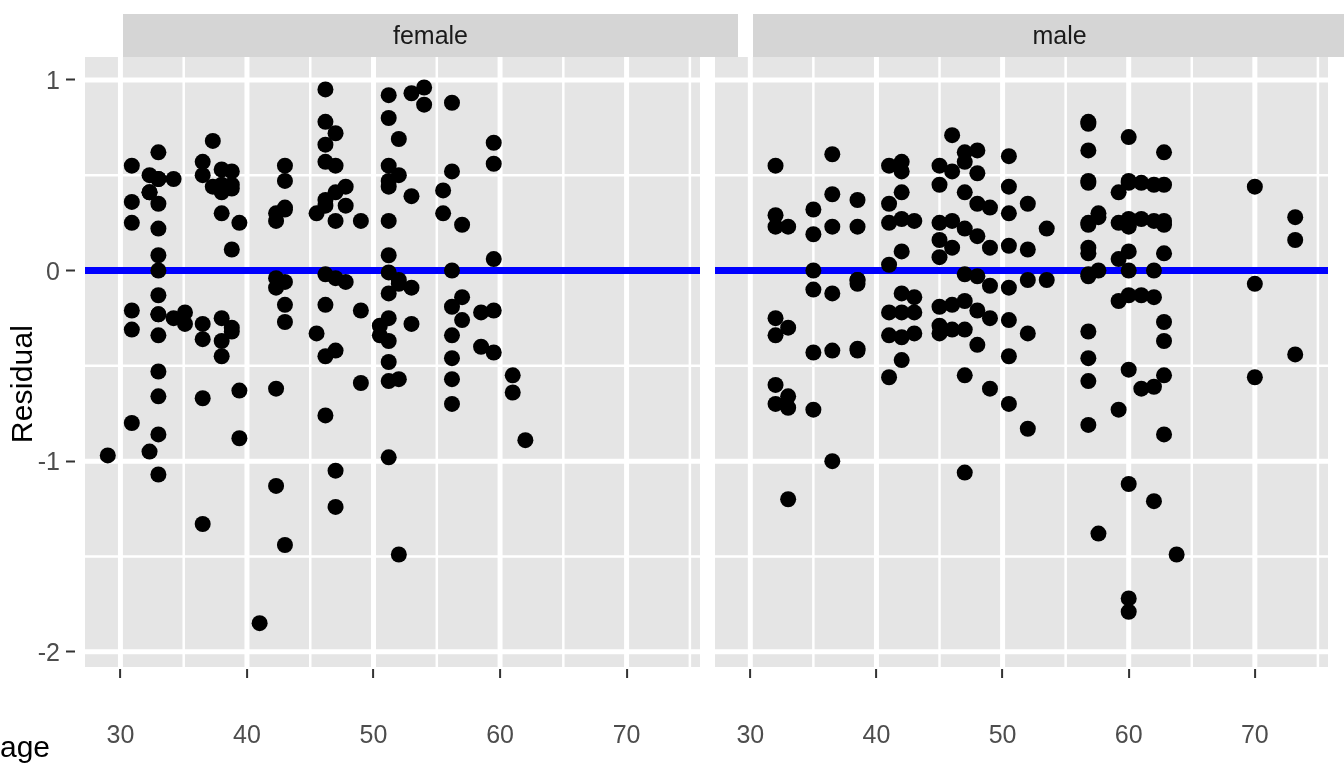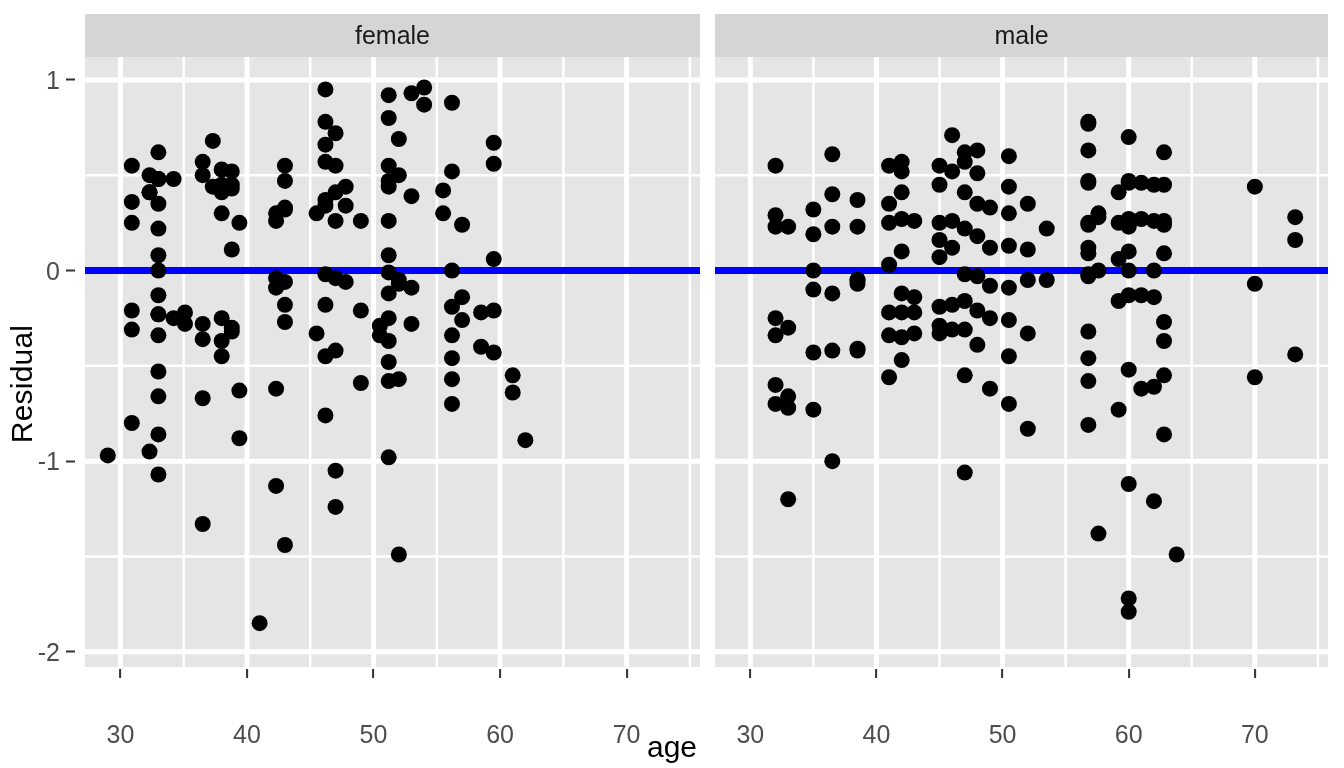--- a/index.html
+++ b/index.html
@@ -32,21 +32,21 @@
     justify-content: center;
     font-size: 30px;
     color: #000000;
     letter-spacing: 0.2px;
   }
   .axis-title-x {
     position: absolute;
     left: 0px;
     bottom: 4px;
     width: 1344px;
-    text-align: center;
+    text-align: left;
     font-size: 30px;
     color: #000000;
   }
   .y-tick-labels {
     position: absolute;
     left: 0;
     top: 0;
     width: 100%;
     height: 100%;
     pointer-events: none;
@@ -86,20 +86,21 @@
   }
   .x-tick .lbl { margin-top: 2px; }
   .strip {
     position: absolute;
     background: #d5d5d5;
     display: flex;
     align-items: center;
     justify-content: center;
     font-size: 25px;
     color: #1a1a1a;
+    margin-left: 38px;
   }
   .panel {
     position: absolute;
     background: #e5e5e5;
     overflow: hidden;
   }
   .panel svg { display: block; }
 </style>
 </head>
 <body>

